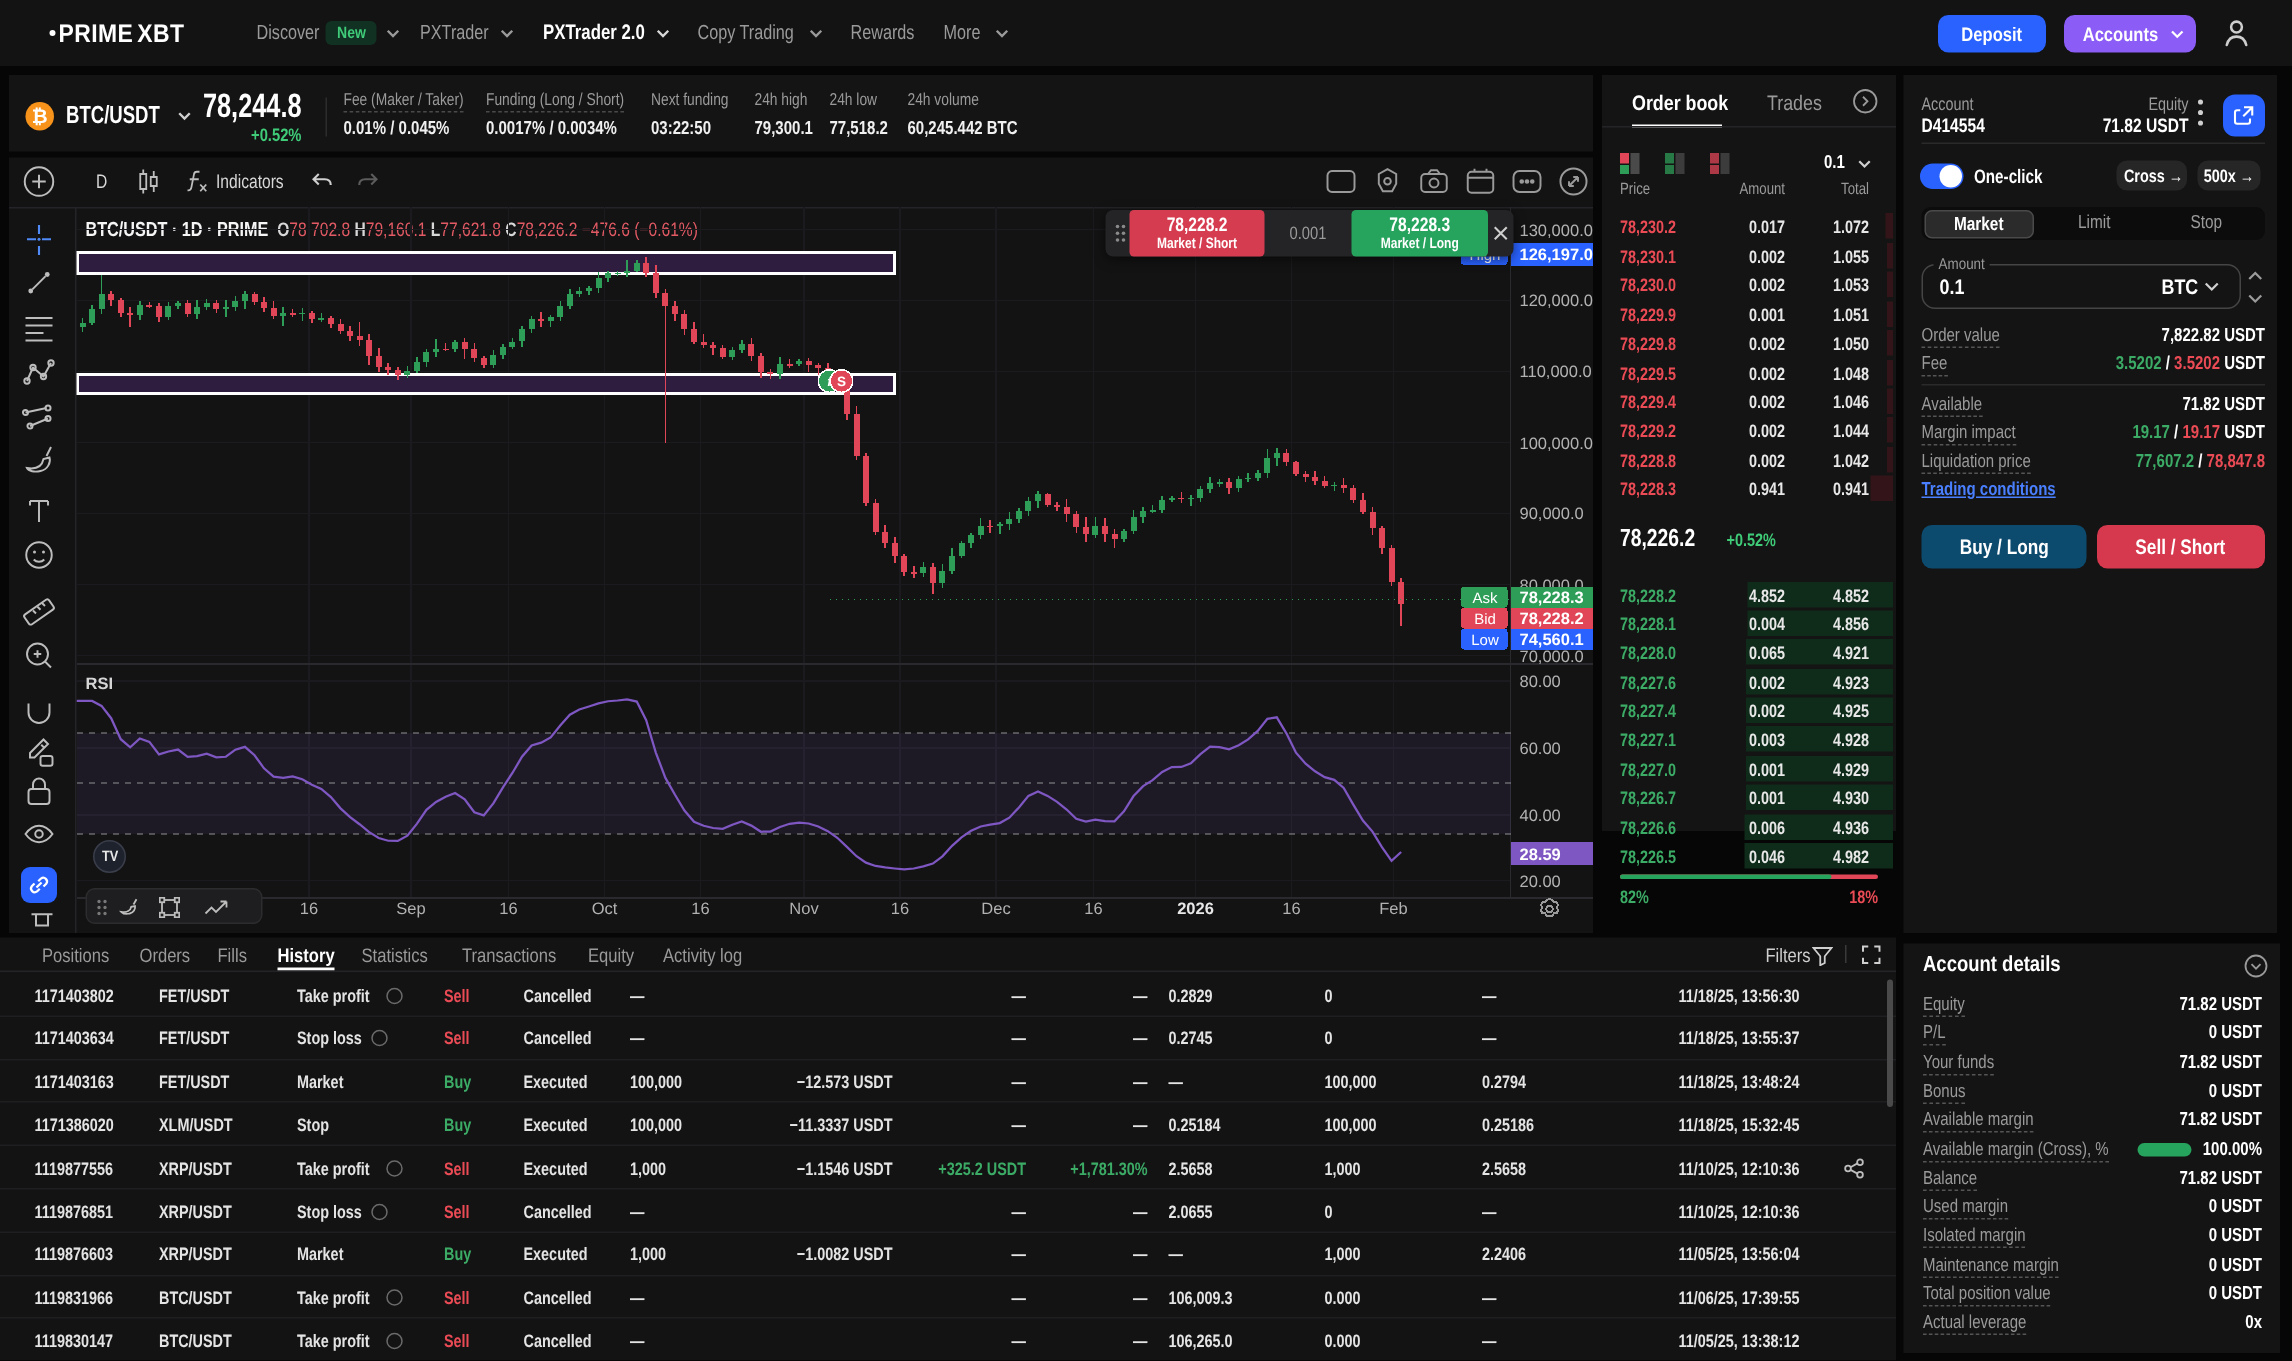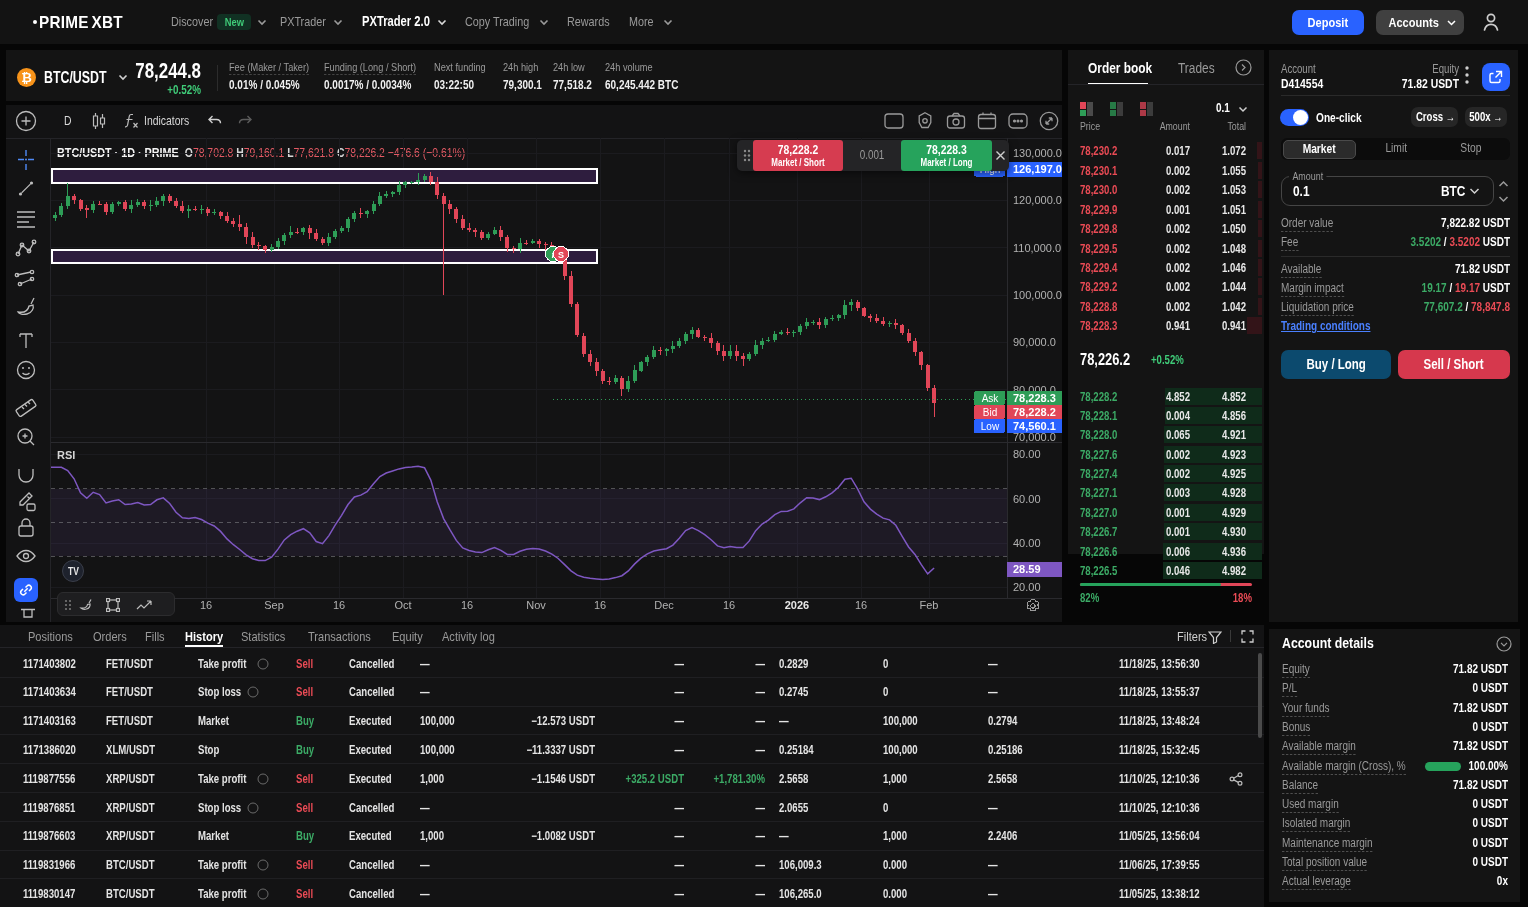--- a/index.html
+++ b/index.html
@@ -29,21 +29,21 @@
 <div class="abs" style="left:465px;top:14px;font-size:13.5px;color:#9a9a9a;white-space:nowrap;transform:scaleX(0.8);transform-origin:0 50%">Copy Trading</div>
 <svg class="ic abs" style="left:539px;top:19px" width="10" height="7" viewBox="0 0 10 7">
       <path d="M1.5 1.5L5 5l3.5-3.5" stroke="#9a9a9a" stroke-width="1.6" fill="none"></path>
     </svg>
 <div class="abs" style="left:567px;top:14px;font-size:13.5px;color:#9a9a9a;white-space:nowrap;transform:scaleX(0.8);transform-origin:0 50%">Rewards</div>
 <div class="abs" style="left:629px;top:14px;font-size:13.5px;color:#9a9a9a;white-space:nowrap;transform:scaleX(0.8);transform-origin:0 50%">More</div>
 <svg class="ic abs" style="left:663px;top:19px" width="10" height="7" viewBox="0 0 10 7">
       <path d="M1.5 1.5L5 5l3.5-3.5" stroke="#9a9a9a" stroke-width="1.6" fill="none"></path>
     </svg>
 <div class="abs" style="left:1292px;top:10px;width:72px;height:25px;background:#2962ff;border-radius:7px;text-align:center;font-size:13px;font-weight:700;line-height:25px;color:#fff"><span style="display:inline-block;white-space:nowrap;transform:scaleX(.85)">Deposit</span></div>
-    <div class="abs" style="left:1376px;top:10px;width:88px;height:25px;background:#404040;border-radius:7px;color:#fff;font-size:13px;font-weight:700;line-height:25px;text-align:center"><span style="display:inline-block;white-space:nowrap;transform:scaleX(.85)">Accounts</span> <svg class="ic" style="display:inline-block;vertical-align:1px" width="9" height="6" viewBox="0 0 9 6">
+    <div class="abs" style="left:1376px;top:10px;width:88px;height:25px;background:#8b5cf6;border-radius:7px;color:#fff;font-size:13px;font-weight:700;line-height:25px;text-align:center"><span style="display:inline-block;white-space:nowrap;transform:scaleX(.85)">Accounts</span> <svg class="ic" style="display:inline-block;vertical-align:1px" width="9" height="6" viewBox="0 0 9 6">
         <path d="M1 1l3.5 3.5L8 1" stroke="#fff" stroke-width="1.5" fill="none"></path>
       </svg></div>
     <svg class="ic abs" style="left:1481px;top:11px" width="20" height="22" viewBox="0 0 20 22">
       <circle cx="10" cy="7" r="3.6" stroke="#cdcdcd" stroke-width="1.7" fill="none"></circle>
       <path d="M3.5 19c1-4 3.4-5.6 6.5-5.6s5.5 1.6 6.5 5.6" stroke="#cdcdcd" stroke-width="1.7" fill="none" stroke-linecap="round"></path>
     </svg>
 </div>
 <div class="panel" style="left:6px;top:50px;width:1056px;height:51px">
 <div class="abs" style="left:11px;top:18px;width:19px;height:19px;border-radius:50%;background:#f7931a">
       <div style="color:#fff;font-weight:700;font-size:13px;text-align:center;line-height:19px">₿</div>

